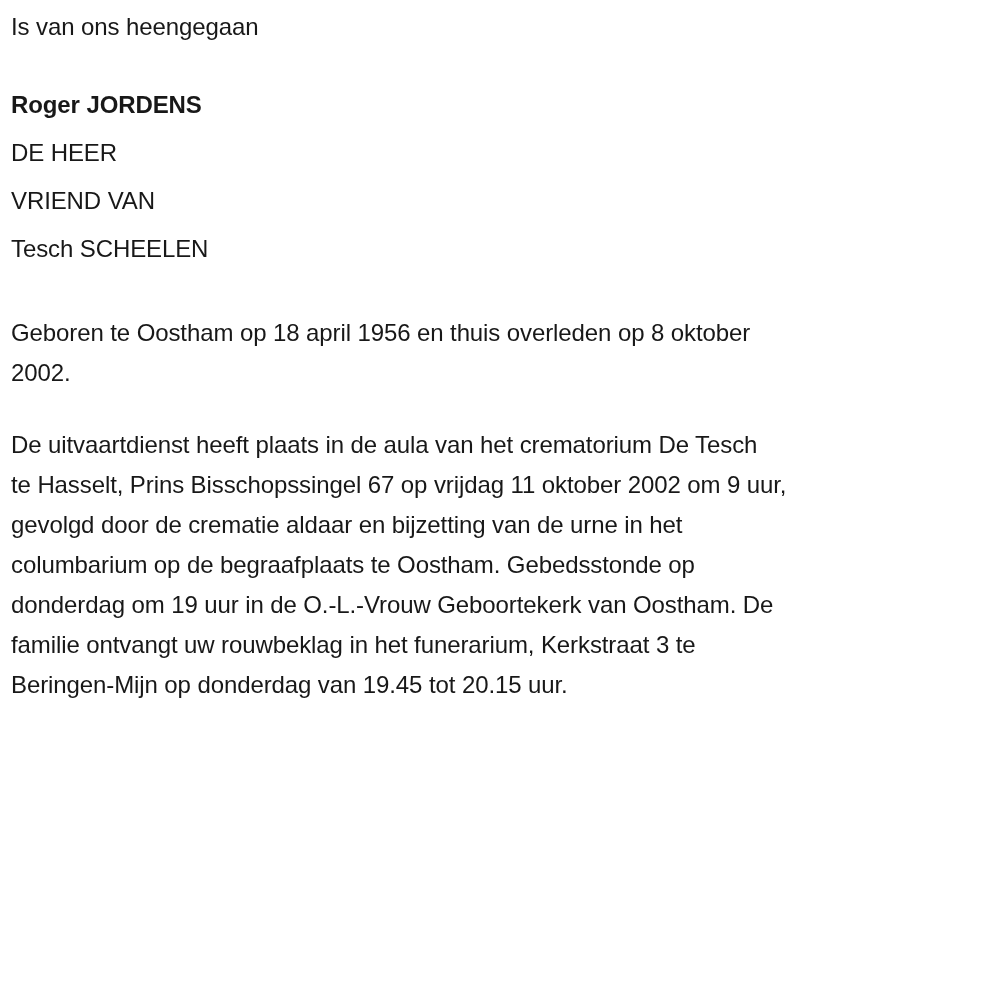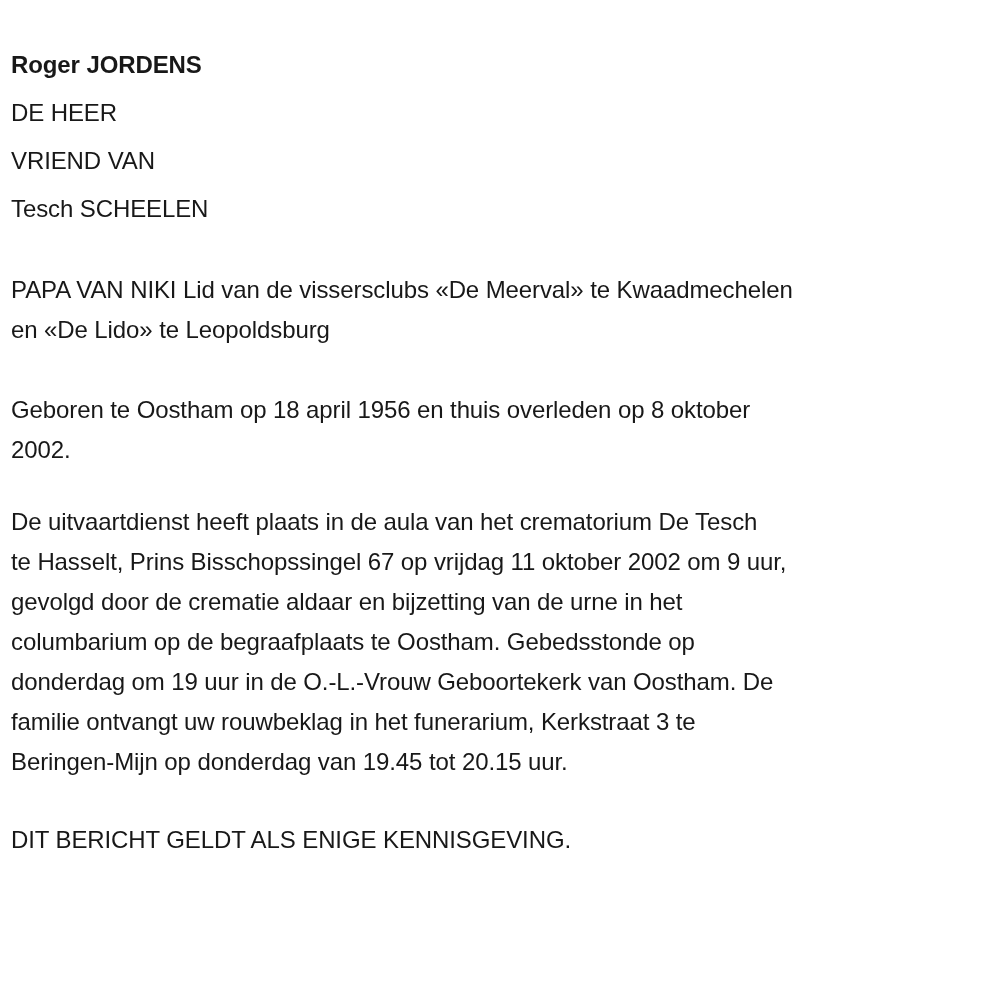--- a/index.html
+++ b/index.html
@@ -47,38 +47,36 @@
     .para-life          { margin-top: 40px; }
     .para-funeral       { margin-top: 32px; }
     .para-address       { margin-top: 38px; }
     .para-notice        { margin-top: 38px; }
   </style>
 </head>
 <body>
 
 <div class="document">
 
+  <p class="para intro">Is van ons heengegaan</p>
 
   <div class="names">
     <div class="line name-bold">Roger JORDENS</div>
     <div class="line">DE HEER</div>
     <div class="line">VRIEND VAN</div>
     <div class="line">Tesch SCHEELEN</div>
   </div>
 
-  <p class="para para-memberships">PAPA VAN NIKI Lid van de vissersclubs «De Meerval» te Kwaadmechelen
-en «De Lido» te Leopoldsburg</p>
 
   <p class="para para-life">Geboren te Oostham op 18 april 1956 en thuis overleden op 8 oktober
 2002.</p>
 
   <p class="para para-funeral">De uitvaartdienst heeft plaats in de aula van het crematorium De Tesch
 te Hasselt, Prins Bisschopssingel 67 op vrijdag 11 oktober 2002 om 9 uur,
 gevolgd door de crematie aldaar en bijzetting van de urne in het
 columbarium op de begraafplaats te Oostham. Gebedsstonde op
 donderdag om 19 uur in de O.-L.-Vrouw Geboortekerk van Oostham. De
 familie ontvangt uw rouwbeklag in het funerarium, Kerkstraat 3 te
 Beringen-Mijn op donderdag van 19.45 tot 20.15 uur.</p>
 
 
-  <p class="para para-notice">DIT BERICHT GELDT ALS ENIGE KENNISGEVING.</p>
 
 </div>
 
 </body></html>

